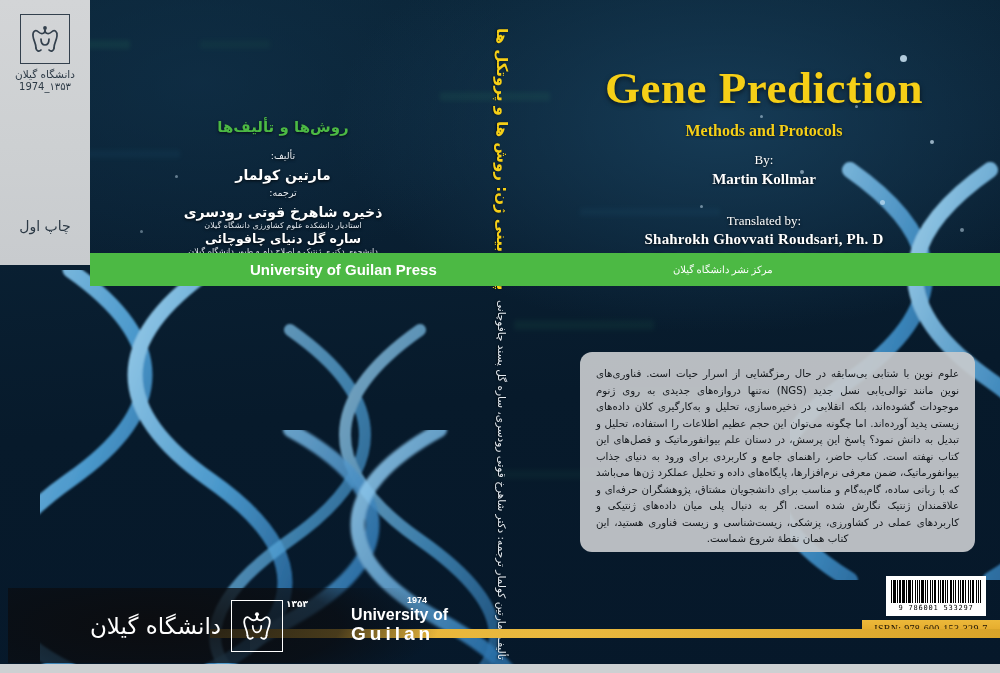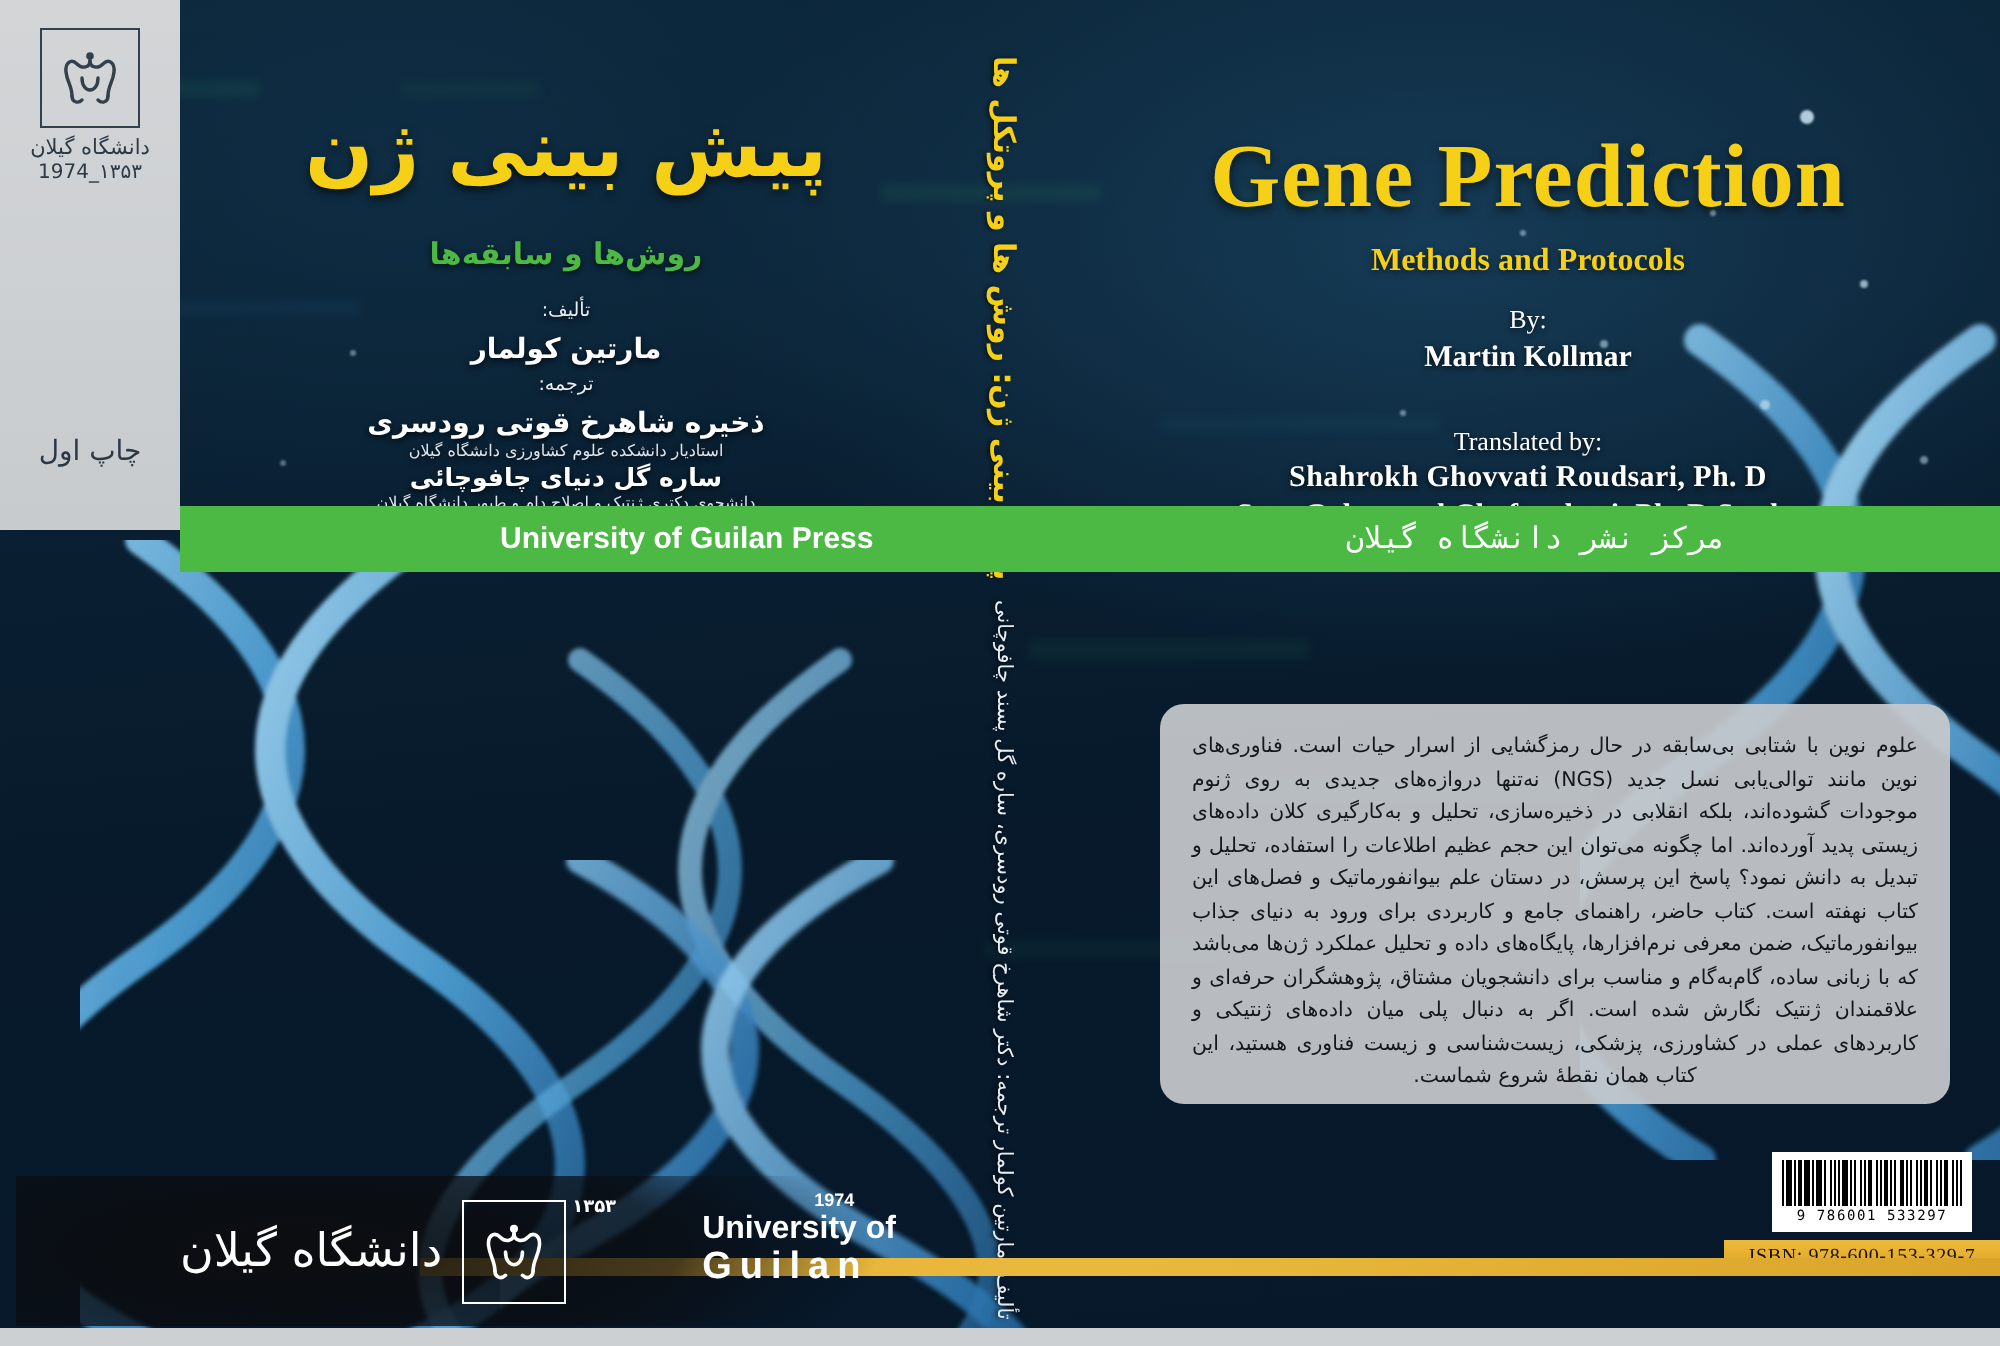--- a/index.html
+++ b/index.html
@@ -81,21 +81,21 @@
   }
 
   
   .green-band{
     position:absolute;left:90px;top:253px;width:910px;height:33px;
     background:#4cb944;
     display:flex;align-items:center;
   }
   .band-fa{
     position:absolute;right:auto;left:583px;
-    font-family:Liberation Mono, monospace;font-size:15px;color:#ffffff;
+    font-family:Liberation Serif, serif;font-size:10px;color:#ffffff;
     white-space:nowrap;
   }
   .band-en{
     position:absolute;left:160px;
     font-family:"Liberation Sans",sans-serif;font-weight:bold;
     font-size:15px;color:#ffffff;white-space:nowrap;
   }
 
   
   .spine{position:absolute;left:476px;top:0;width:52px;height:673px;}
@@ -380,22 +380,21 @@
           </g>
         </svg>
       </div>
       <div class="uni-fa">دانشگاه گیلان</div>
       <div class="uni-year">۱۳۵۳_1974</div>
     </div>
     <div class="flap-edition">چاپ اول</div>
   </div>
 
   <div class="back">
-    <div class="back-title">پیش بینی ژن</div>
-    <div class="back-sub">روش‌ها و سابقه‌ها</div>
+    <div class="back-sub">روش‌ها و تألیف‌ها</div>
     <div class="back-meta">
       <div class="m-lbl">تألیف:</div>
       <div class="m-name">مارتین کولمار</div>
       <div class="m-lbl">ترجمه:</div>
       <div class="m-name">ذخیره شاهرخ قوتی رودسری</div>
       <div class="m-aff">استادیار دانشکده علوم کشاورزی دانشگاه گیلان</div>
       <div class="m-name-sm">ساره گل دنیای چافوچائی</div>
       <div class="m-aff">دانشجوی دکتری ژنتیک و اصلاح دام و طیور دانشگاه گیلان</div>
     </div>
   </div>

